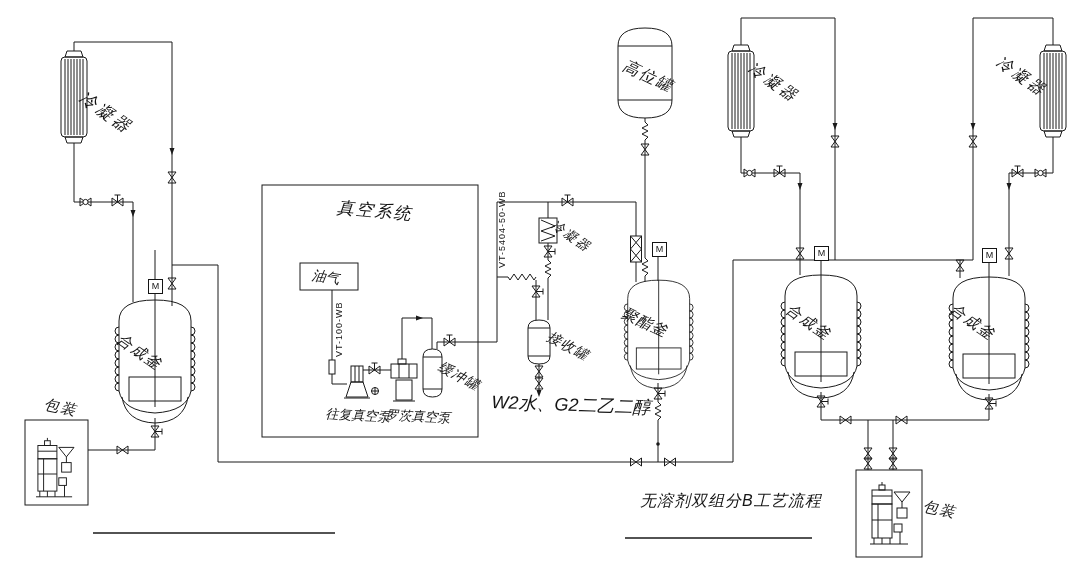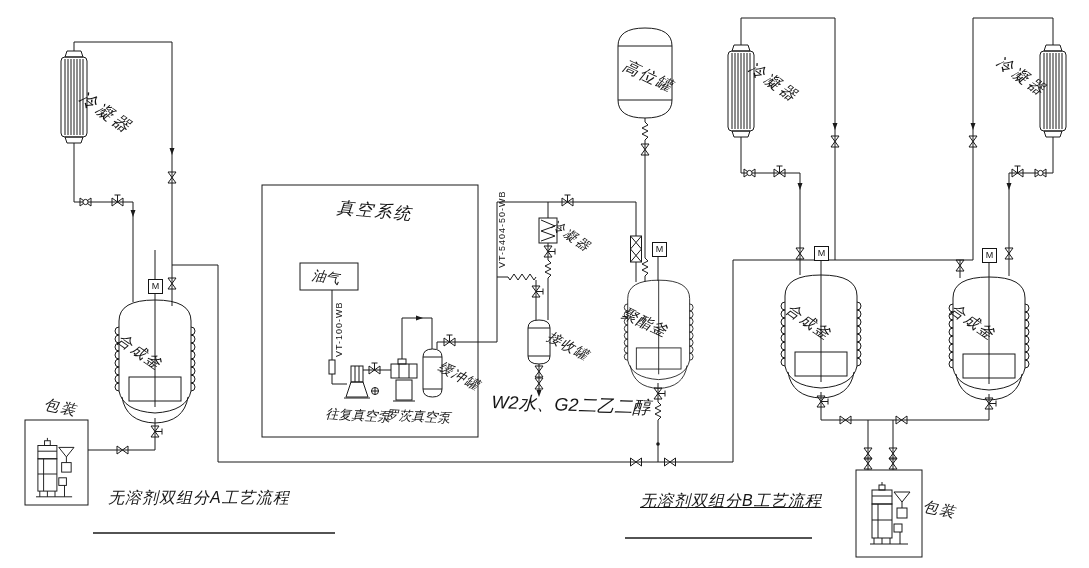--- a/index.html
+++ b/index.html
@@ -298,21 +298,20 @@
 <div class="lbl" style="left:386px;top:406px;font-size:13px;transform:rotate(3deg);">罗茨真空泵</div>
 
 <div class="lbl vert" style="left:334px;top:357px;">VT-100-WB</div>
 <div class="lbl vert" style="left:497px;top:268px;">VT-5404-50-WB</div>
 
 <div class="lbl" style="left:492px;top:390px;font-size:18px;transform:rotate(2deg);">W2水、G2二乙二醇</div>
 
 <div class="lbl" style="left:46px;top:395px;font-size:15px;letter-spacing:2px;transform:rotate(12deg);">包装</div>
 <div class="lbl" style="left:925px;top:497px;font-size:15px;letter-spacing:2px;transform:rotate(12deg);">包装</div>
 
-<div class="lbl" style="left:108px;top:488px;font-size:16px;letter-spacing:1px;">无溶剂双组分A工艺流程</div>
-<div class="lbl" style="left:640px;top:491px;font-size:16px;letter-spacing:1px;text-decoration:underline;">无溶剂双组分B工艺流程</div>
+<div class="lbl" style="left:640px;top:491px;font-size:16px;letter-spacing:1px;">无溶剂双组分B工艺流程</div>
 
 <div class="mbox" style="left:148px;top:279px;">M</div>
 <div class="mbox" style="left:652px;top:242px;">M</div>
 <div class="mbox" style="left:814px;top:246px;">M</div>
 <div class="mbox" style="left:982px;top:248px;">M</div>
 
 </div>
 
 </body></html>

